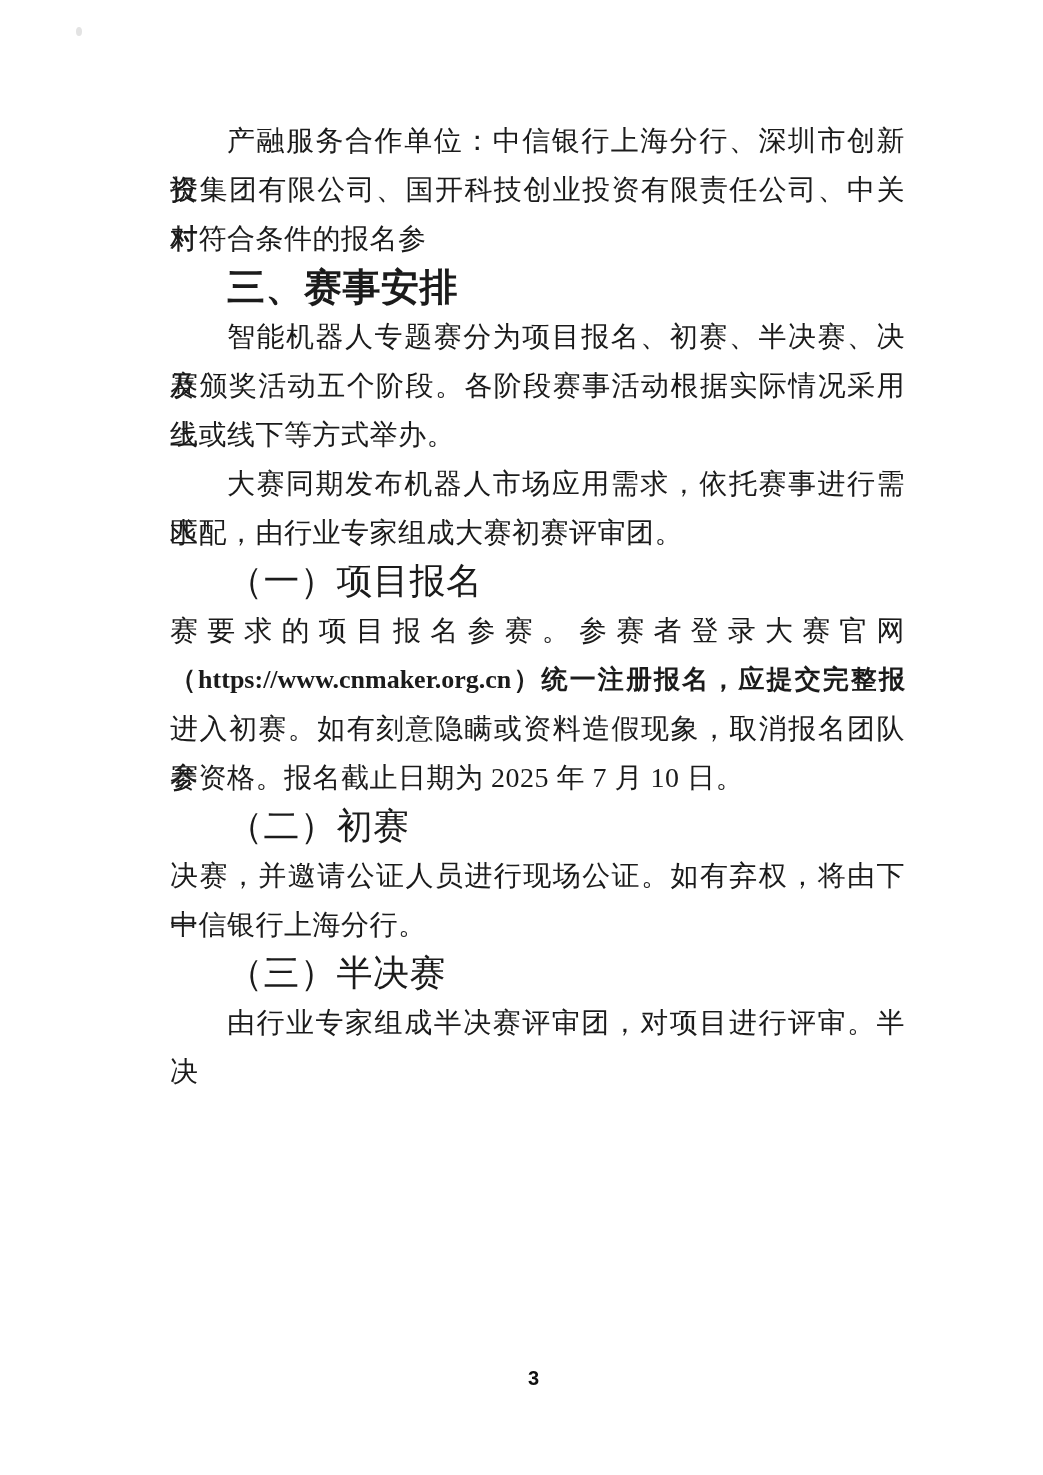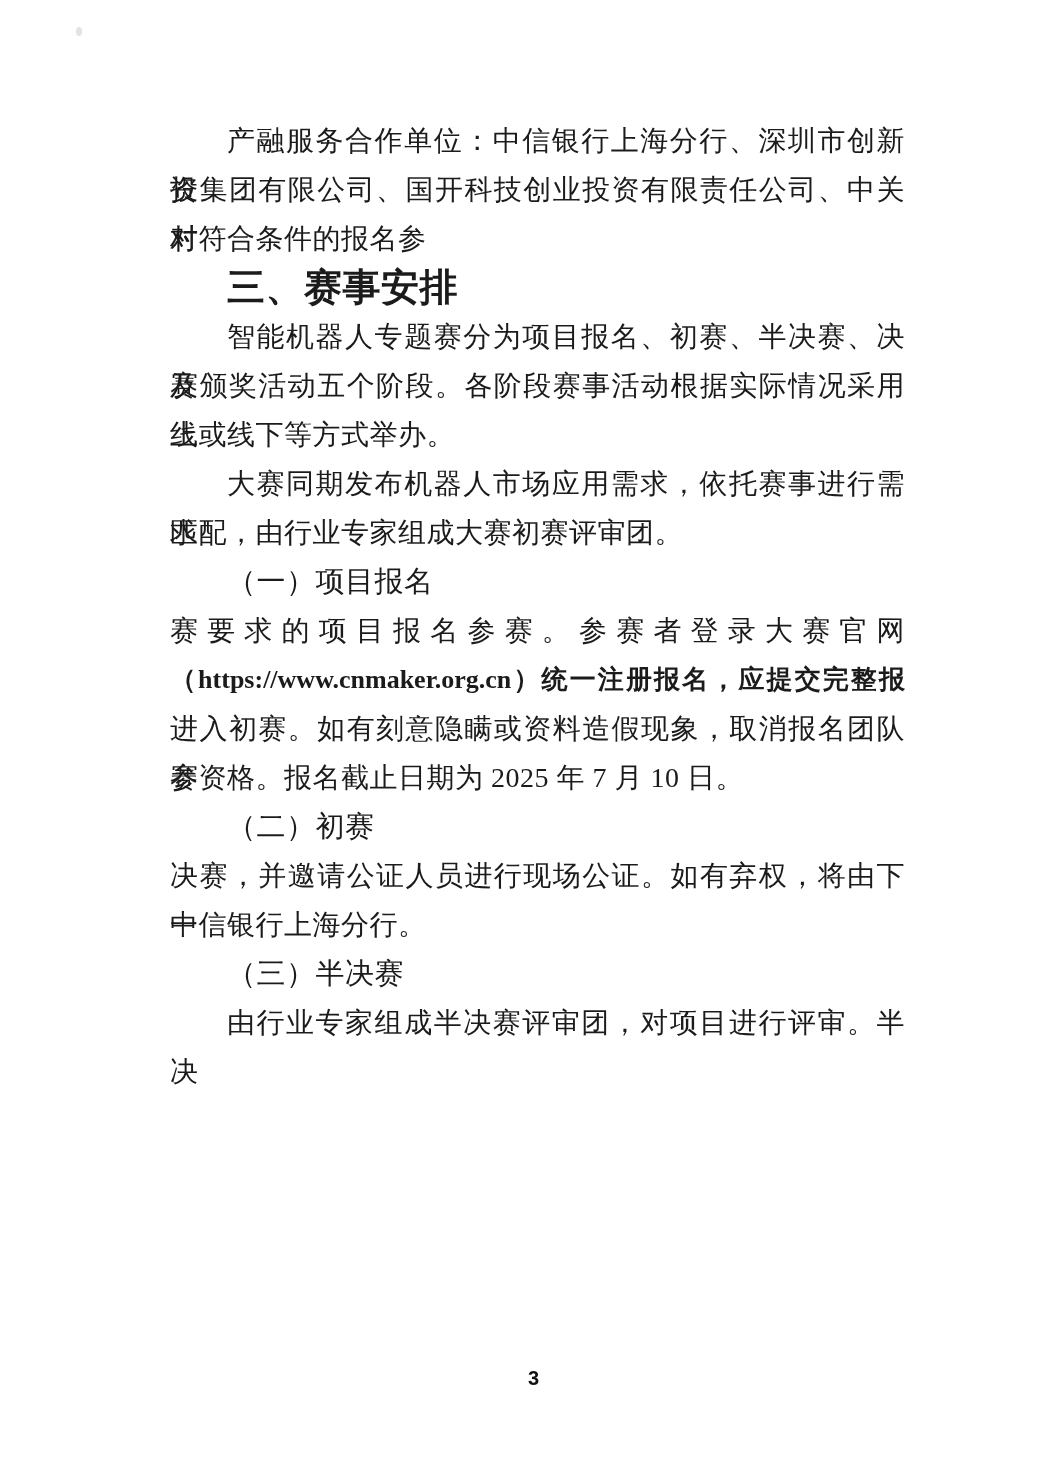--- a/index.html
+++ b/index.html
@@ -38,21 +38,21 @@
     text-justify: inter-ideograph;
   }
   
   .h1 {
     font-family: "Liberation Sans", "DejaVu Sans", sans-serif;
     font-weight: 700;
     font-size: 38px;
   }
   
   .sub {
-    font-size: 29px;
+    font-size: 36px;
     font-weight: 500;
   }
   
   .urlline { font-size: 26px; letter-spacing: 0; font-weight: bold; }
   .page-number {
     position: absolute;
     left: 0;
     top: 1363px;
     width: 100%;
     text-align: center;

